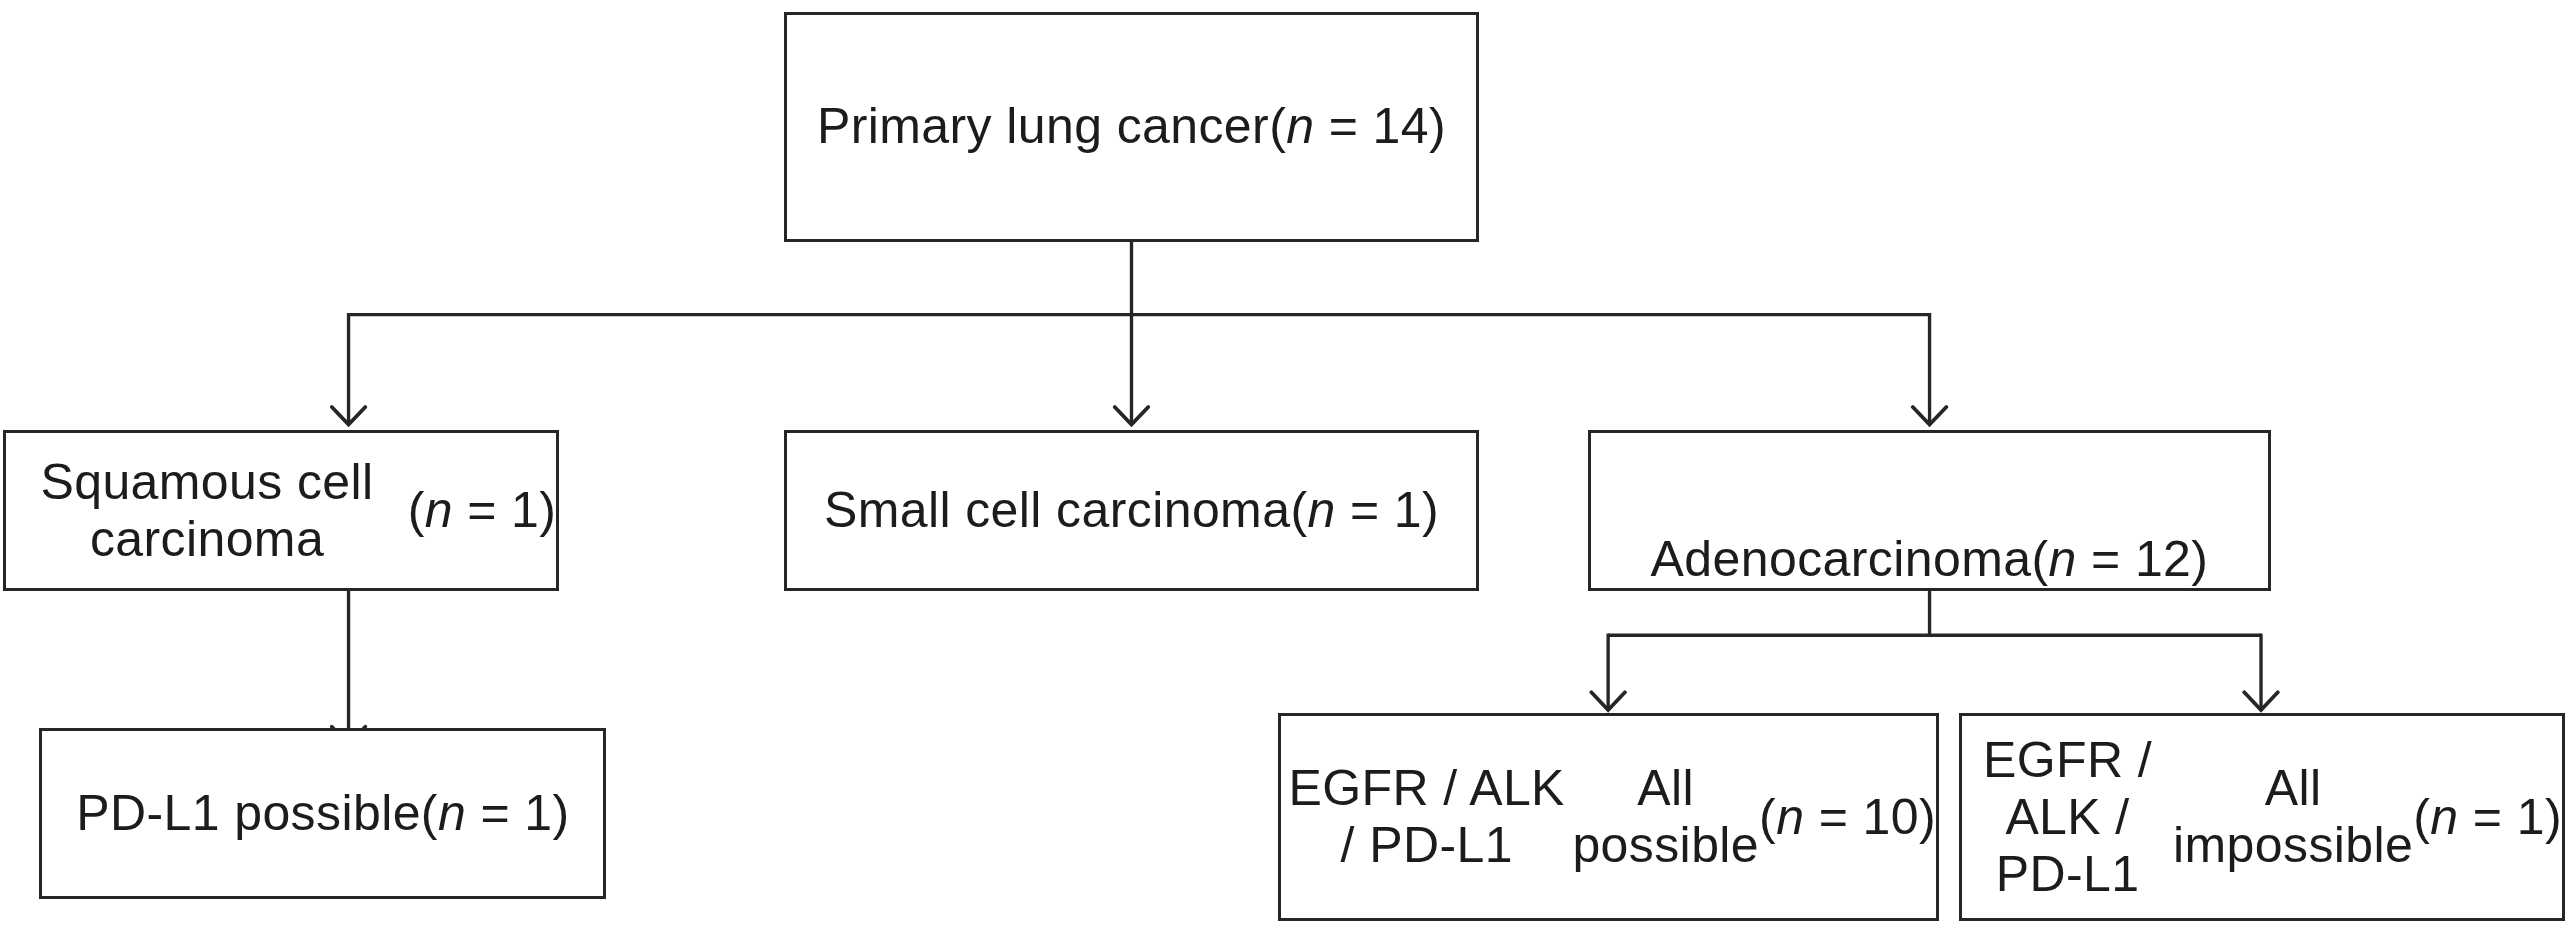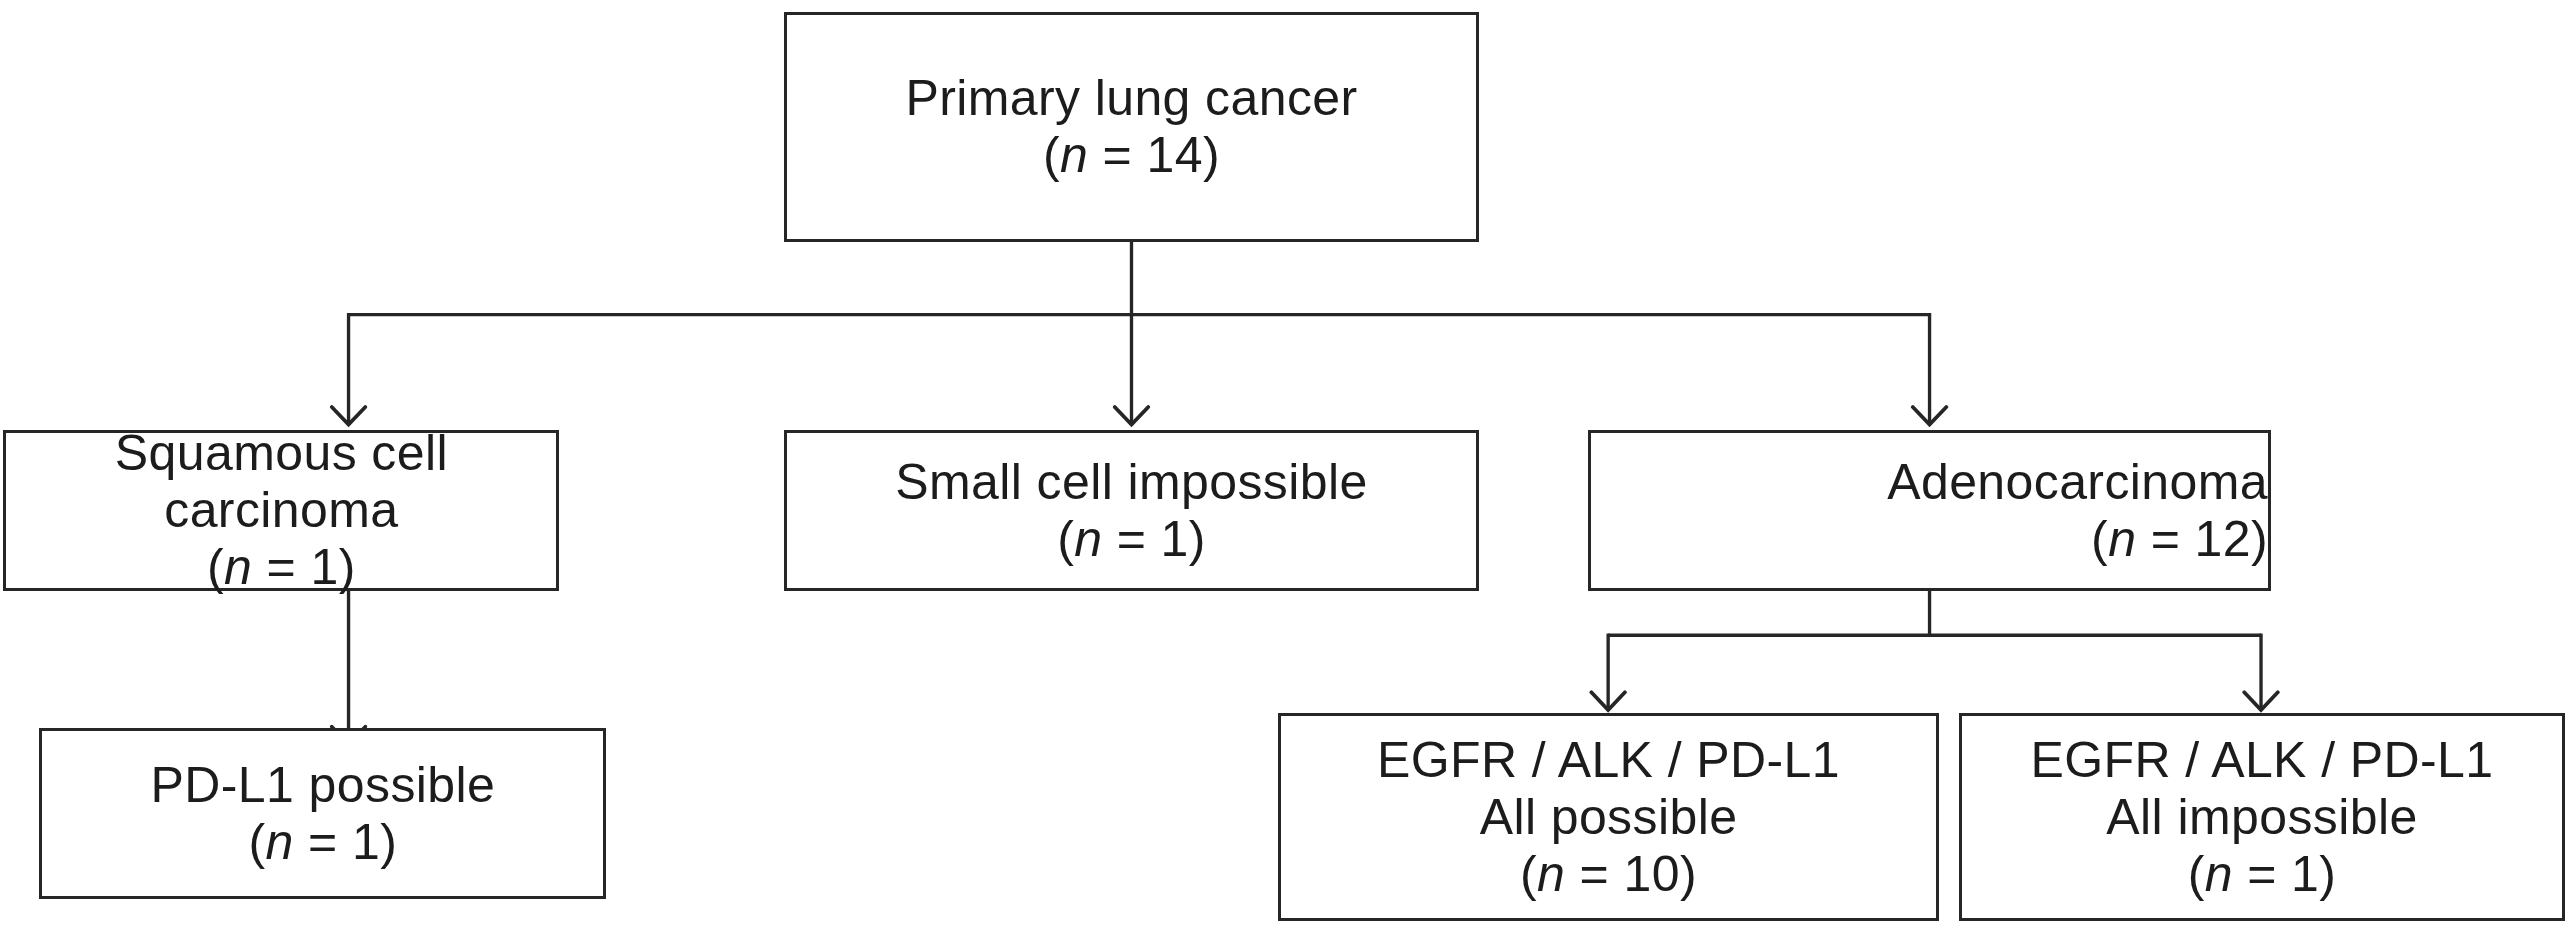--- a/index.html
+++ b/index.html
@@ -23,21 +23,20 @@
     width: 2576px;
     height: 934px;
     pointer-events: none;
   }
   .node {
     position: absolute;
     box-sizing: border-box;
     border: 3.4px solid #262626;
     background: #ffffff;
     display: flex;
-    flex-direction: column;
     align-items: center;
     justify-content: center;
     text-align: center;
   }
   .nline {
     font-size: 50px;
     line-height: 57px;
     color: #1c1c1c;
     letter-spacing: 0.4px;
   }
@@ -80,21 +79,21 @@
     <div class="nline">Primary lung cancer</div>
     <div class="nline count"><span>(</span><span class="it">n</span><span> = 14)</span></div>
   </div>
 
   <div class="node" style="left:3.4px; top:430px; width:556px; height:161px;">
     <div class="nline">Squamous cell carcinoma</div>
     <div class="nline count"><span>(</span><span class="it">n</span><span> = 1)</span></div>
   </div>
 
   <div class="node" style="left:784px; top:430px; width:695px; height:161px;">
-    <div class="nline">Small cell impossible</div>
+    <div class="nline">Small cell carcinoma</div>
     <div class="nline count"><span>(</span><span class="it">n</span><span> = 1)</span></div>
   </div>
 
   <div class="node" style="left:1588px; top:430px; width:683px; height:161px;align-items:flex-end;">
     <div class="nline">Adenocarcinoma</div>
     <div class="nline count"><span>(</span><span class="it">n</span><span> = 12)</span></div>
   </div>
 
   <div class="node" style="left:3.4px; top:728px; width:567px; height:171px;margin-left:36px;">
     <div class="nline">PD-L1 possible</div>

